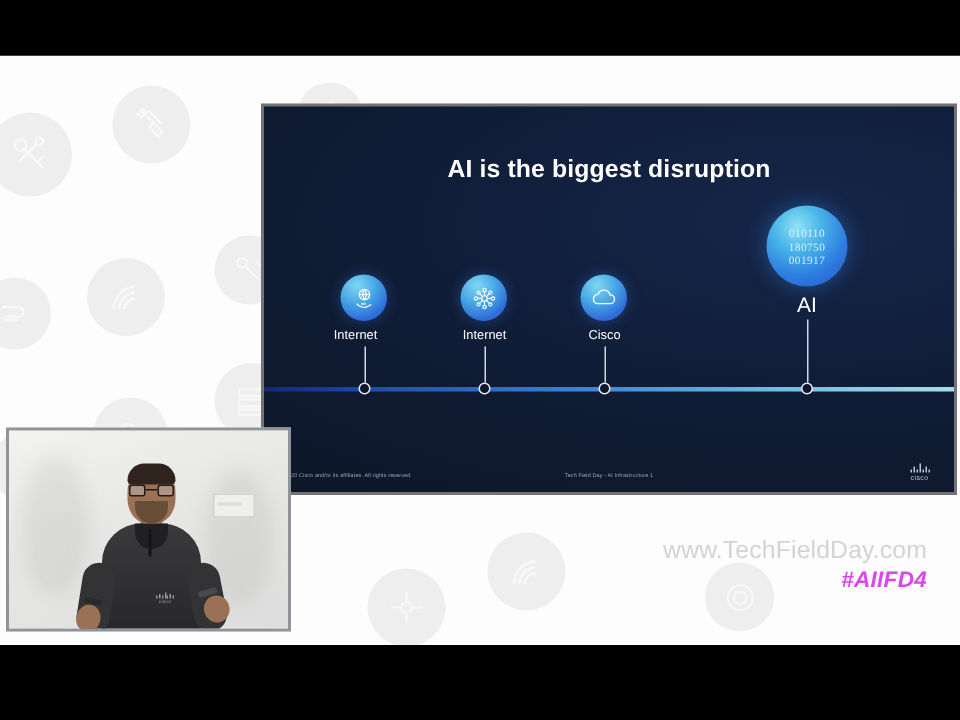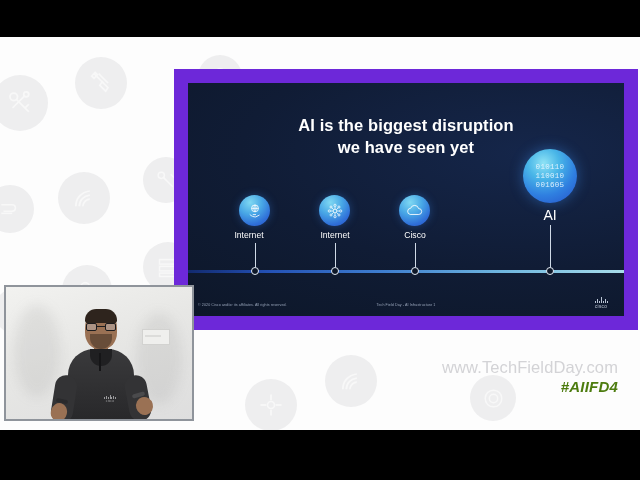--- a/index.html
+++ b/index.html
@@ -61,36 +61,36 @@
     user-select: none;
   }
   #tfd-url {
     font-size: 16.5px;
     color: #d3d3d6;
     letter-spacing: .1px;
     white-space: nowrap;
   }
   #tfd-tag {
     font-size: 15px;
-    color: #4d7c0f;
+    color: #d946ef;
     font-style: italic;
     font-weight: bold;
     letter-spacing: .2px;
     margin-top: 1px;
     white-space: nowrap;
     text-align: right;
   }
 
   
   #slide-frame {
     position: absolute;
     left: 174px; top: 69px;
     width: 464px; height: 261px;
-    background: #6d28d9;
-    padding: 14px;
+    background: #737373;
+    padding: 2px;
     box-sizing: border-box;
     z-index: 15;
   }
   #slide {
     position: relative;
     width: 100%; height: 100%;
     background:
       radial-gradient(ellipse 120% 90% at 78% 30%, #15264a 0%, #101c35 55%, #0d1729 100%);
     overflow: hidden;
   }
@@ -116,21 +116,21 @@
     border-radius: 50%;
     background: radial-gradient(circle at 38% 26%, #8fe3f5 0%, #49b6e8 30%, #2f7fe0 62%, #2650c8 100%);
     box-shadow: 0 0 14px rgba(60,140,235,.45);
     display: flex;
     flex-direction: column;
     align-items: center;
     justify-content: center;
   }
   .binrow {
     color: #e8f5ff;
-    font-family: Liberation Mono, monospace;
+    font-family: Liberation Serif, serif;
     font-size: 7.5px;
     line-height: 9px;
     letter-spacing: .3px;
     opacity: .92;
   }
   #ai-label {
     position: absolute;
     left: 335px;
     top: 124px;
     width: 54px;
@@ -486,27 +486,26 @@
   <div id="tfd-watermark">
     <div id="tfd-url">www.TechFieldDay.com</div>
     <div id="tfd-tag">#AIIFD4</div>
   </div>
 
   <div id="slide-frame">
     <div id="slide">
 
       <div id="slide-title">
         <div>AI is the biggest disruption</div>
-        <div>we have seen yet</div>
       </div>
 
       <div id="ai-sphere">
         <div class="binrow">010110</div>
-        <div class="binrow">110010</div>
-        <div class="binrow">001605</div>
+        <div class="binrow">180750</div>
+        <div class="binrow">001917</div>
       </div>
       <div id="ai-label">AI</div>
 
       <div id="timeline-line"></div>
 
       <div class="tl-node">
         <div class="tl-icon" style="left:51px; top:112px;">
           <svg width="18" height="18" viewBox="0 0 24 24" fill="none" stroke="#ffffff" stroke-width="1.1">
             <circle cx="12" cy="8.5" r="4.6"></circle>
             <path d="M7.4 8.5 h9.2"></path>

